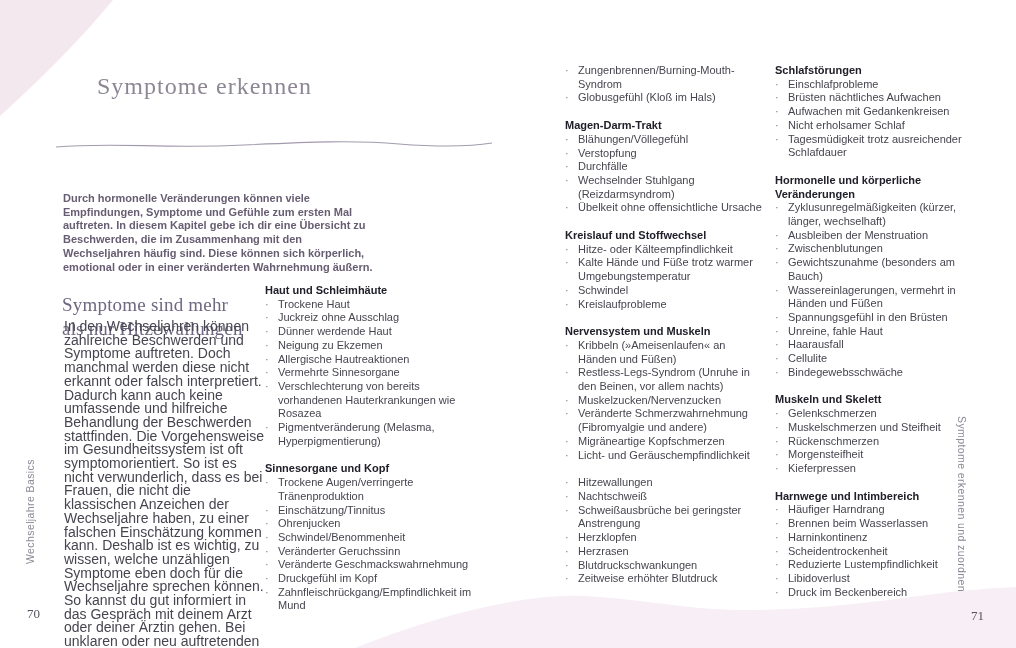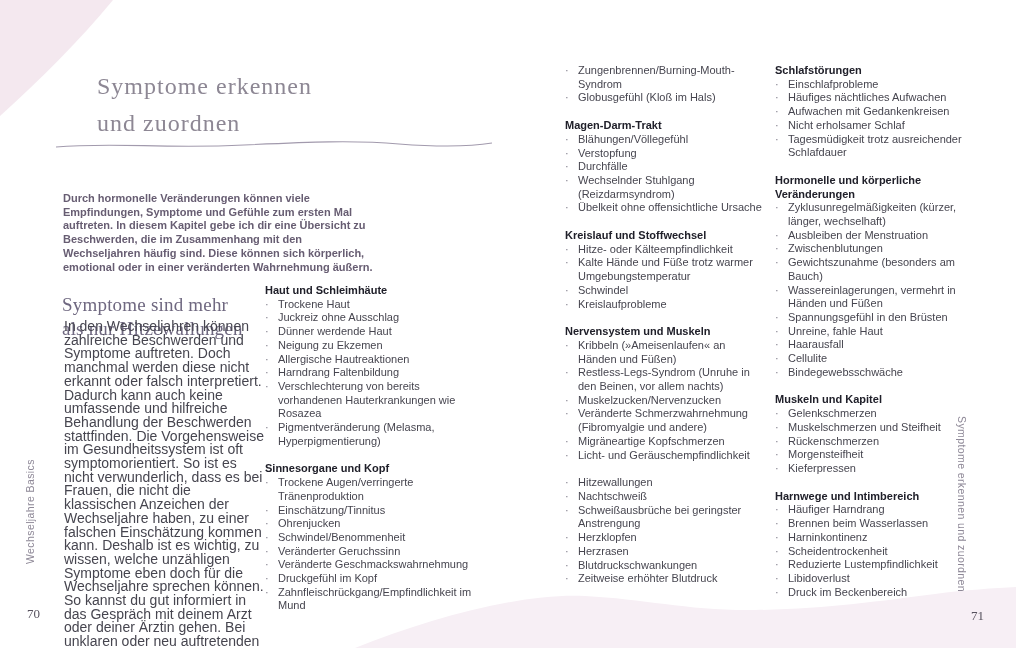--- a/index.html
+++ b/index.html
@@ -59,21 +59,20 @@
   </div>
 
   <div class="deco-bottom-wave">
     <svg width="1016" height="75" viewBox="0 0 1016 75">
       <path d="M355,75 C430,45 520,20 585,23 C645,26 690,38 755,37 C825,36 880,28 935,21 C965,17 995,15 1016,14 L1016,75 Z" style="fill:var(--decor-wave,#f7eff5);"></path>
     </svg>
   </div>
 
   <h1 class="page-title">
     <span>Symptome erkennen</span>
-    <span>und zuordnen</span>
   </h1>
 
   <div class="title-divider">
     <svg width="440" height="16" viewBox="0 0 440 16">
       <path d="M2,11 C60,6 110,13 190,9 C255,6 300,4 345,8 C385,11 420,10 438,7" style="fill:none;stroke:var(--divider-line,#a29aad);stroke-width:1.1;"></path>
     </svg>
   </div>
 
   <p class="intro">Durch hormonelle Veränderungen können viele Empfindungen, Symptome und Gefühle zum ersten Mal auftreten. In diesem Kapitel gebe ich dir eine Übersicht zu Beschwerden, die im Zusammenhang mit den Wechseljahren häufig sind. Diese können sich körperlich, emotional oder in einer veränderten Wahrnehmung äußern.</p>
 
@@ -103,21 +102,21 @@
           <li>
             <span class="bullet">·</span>
             <span>Neigung zu Ekzemen</span>
           </li>
           <li>
             <span class="bullet">·</span>
             <span>Allergische Hautreaktionen</span>
           </li>
           <li>
             <span class="bullet">·</span>
-            <span>Harndrang Faltenbildung</span>
+            <span>Vermehrte Sinnesorgane</span>
           </li>
           <li>
             <span class="bullet">·</span>
             <span>Verschlechterung von bereits vorhandenen Hauterkrankungen wie Rosazea</span>
           </li>
           <li>
             <span class="bullet">·</span>
             <span>Pigmentveränderung (Melasma, Hyperpigmentierung)</span>
           </li>
         </ul>
@@ -288,21 +287,21 @@
   <div class="list-col col-right-2">
       <div class="section">
         <h3>Schlafstörungen</h3>
         <ul>
           <li>
             <span class="bullet">·</span>
             <span>Einschlafprobleme</span>
           </li>
           <li>
             <span class="bullet">·</span>
-            <span>Häufiges nächtliches Aufwachen</span>
+            <span>Brüsten nächtliches Aufwachen</span>
           </li>
           <li>
             <span class="bullet">·</span>
             <span>Aufwachen mit Gedankenkreisen</span>
           </li>
           <li>
             <span class="bullet">·</span>
             <span>Nicht erholsamer Schlaf</span>
           </li>
           <li>
@@ -350,21 +349,21 @@
             <span class="bullet">·</span>
             <span>Cellulite</span>
           </li>
           <li>
             <span class="bullet">·</span>
             <span>Bindegewebsschwäche</span>
           </li>
         </ul>
       </div>
       <div class="section">
-        <h3>Muskeln und Kapitel</h3>
+        <h3>Muskeln und Skelett</h3>
         <ul>
           <li>
             <span class="bullet">·</span>
             <span>Gelenkschmerzen</span>
           </li>
           <li>
             <span class="bullet">·</span>
             <span>Muskelschmerzen und Steifheit</span>
           </li>
           <li>

